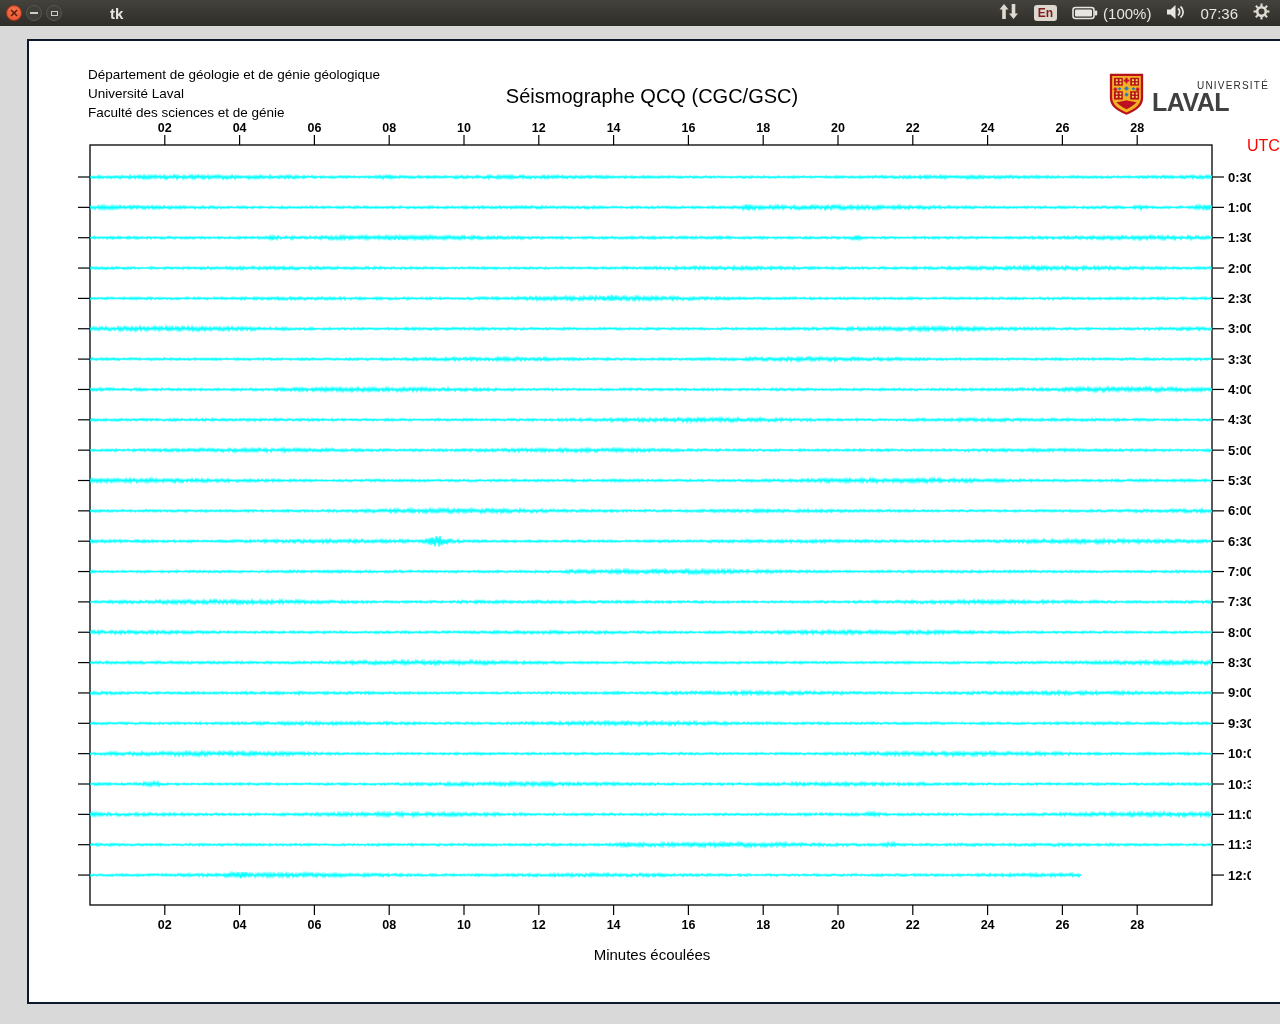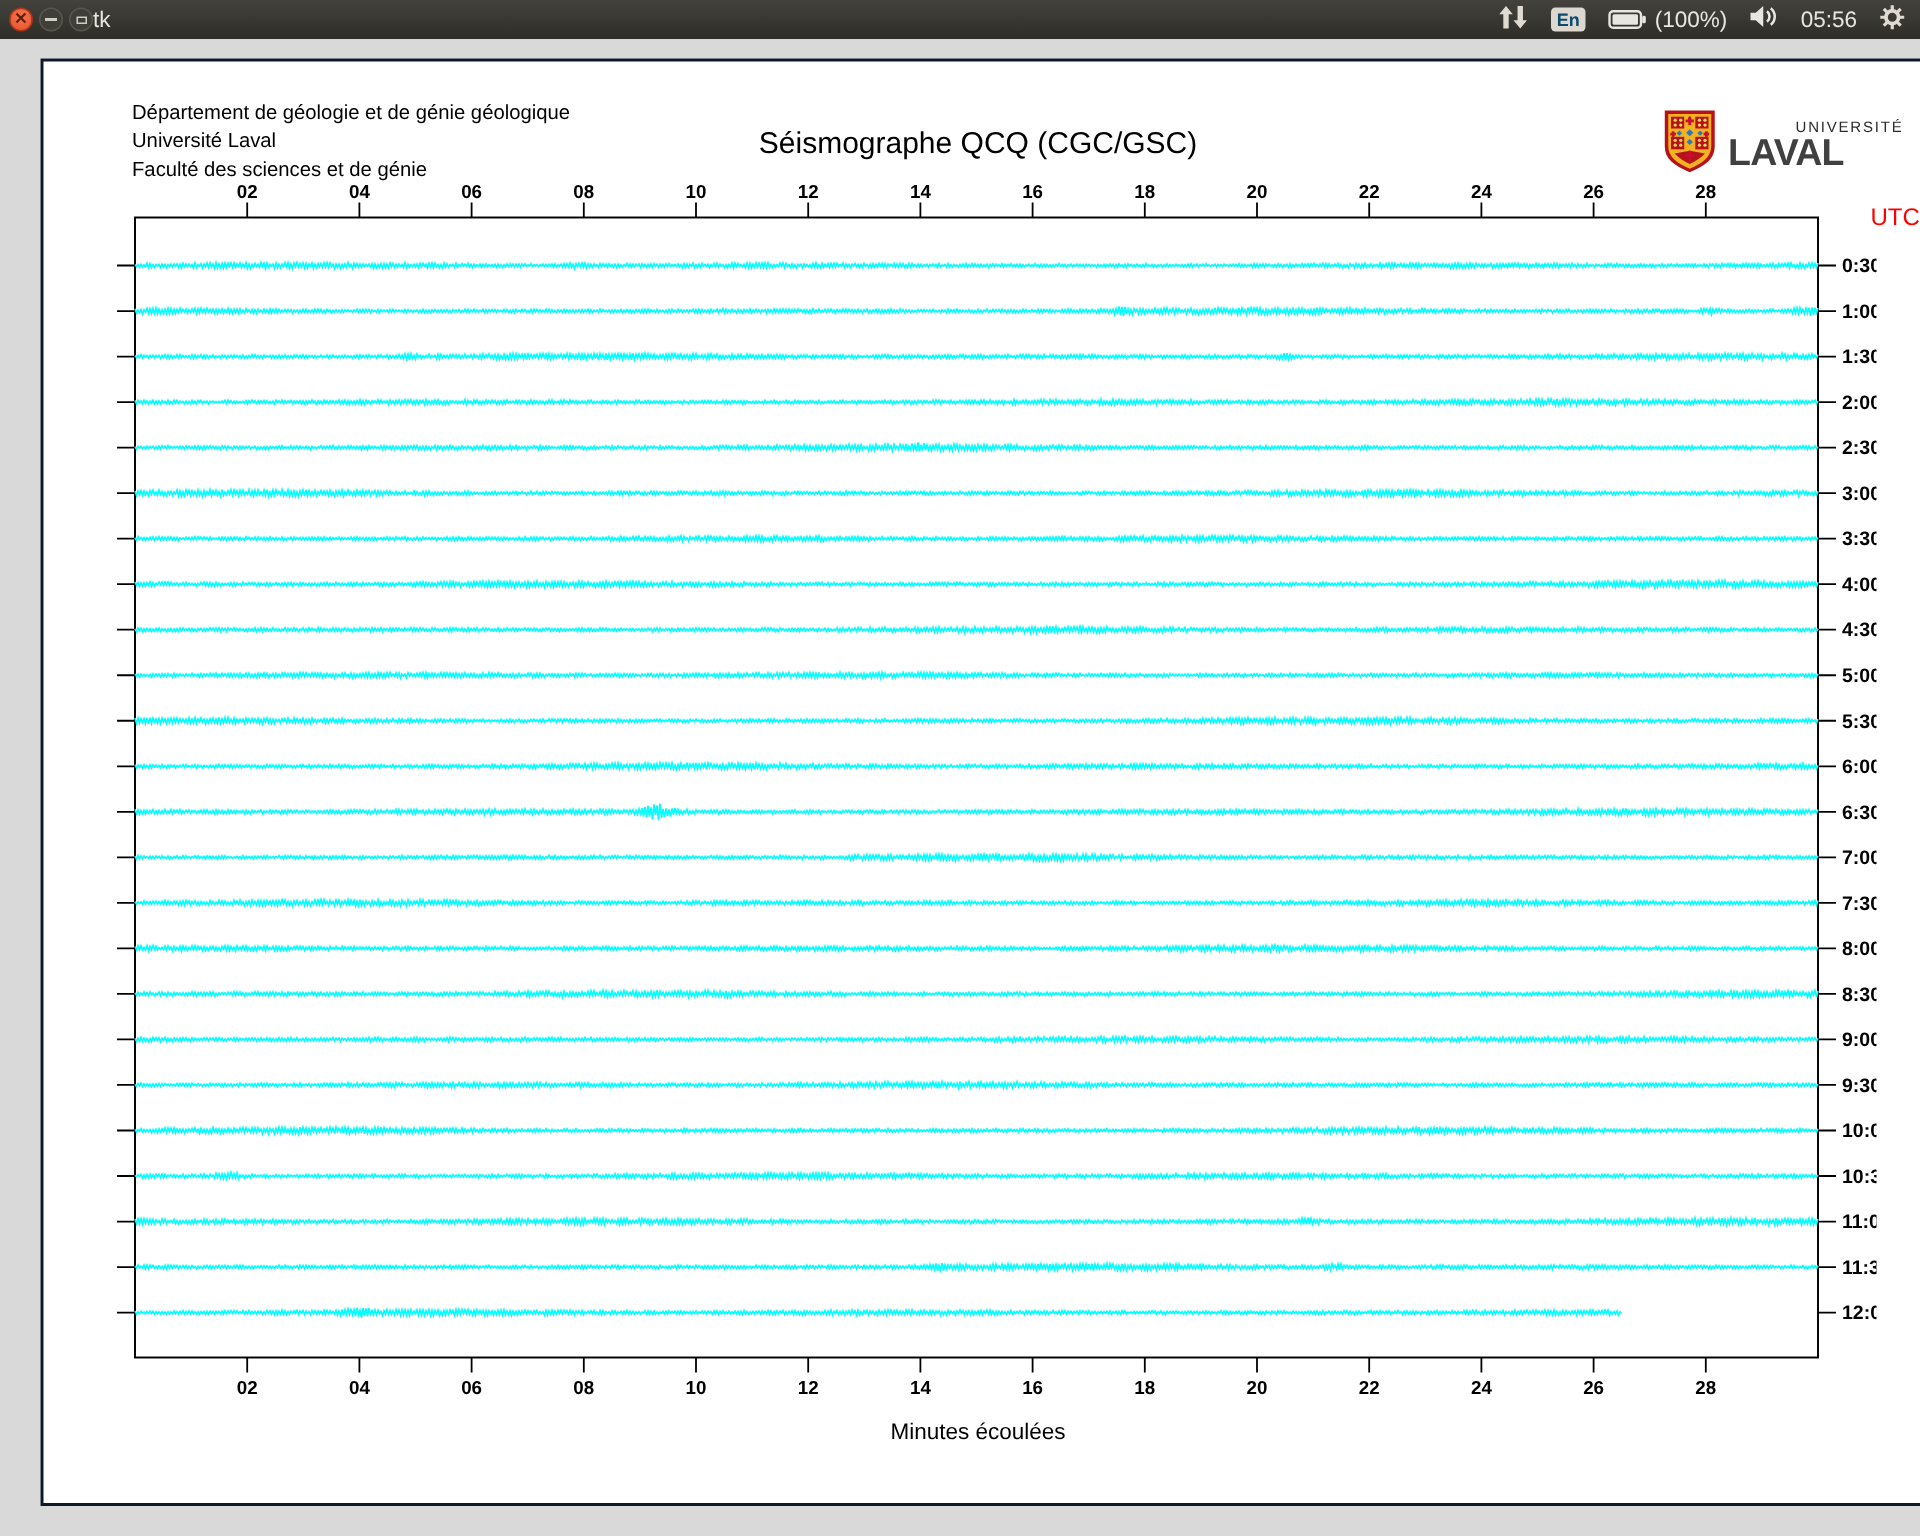--- a/index.html
+++ b/index.html
@@ -10,24 +10,24 @@
     background:linear-gradient(#44423c,#2e2d28);display:flex;align-items:center;
     color:#dfdbd2;font-size:15px;}
   .winbtns{display:flex;align-items:center;gap:4px;margin-left:6px;}
   .wbtn{width:16px;height:16px;border-radius:50%;display:flex;align-items:center;
     justify-content:center;box-sizing:border-box;}
   .wbtn.close{background:radial-gradient(circle at 50% 35%,#f5764f,#e9502a);
     border:1px solid #a8361a;color:#5e1f0c;font-size:11px;font-weight:bold;line-height:1;}
   .wbtn.plain{background:#403e38;border:1px solid #59564d;color:#cfccc4;}
   .wbtn.plain .bar{width:8px;height:2px;background:#cfccc4;}
   .wbtn.plain .sq{width:7px;height:5px;border:1.5px solid #cfccc4;box-sizing:border-box;}
-  .wtitle{font-weight:normal;color:#e8e6e1;}
+  .wtitle{margin-left:48px;font-weight:bold;color:#e8e6e1;}
   .tray{margin-left:auto;display:flex;align-items:center;gap:15px;margin-right:10px;}
   .tray .txt{color:#e8e6e1;}
-  .enbadge{background:#dcd8cf;color:#0c4a6e;font-size:12px;font-weight:bold;
+  .enbadge{background:#dcd8cf;color:#7f1d1d;font-size:12px;font-weight:bold;
     border-radius:3px;padding:1px 4px;line-height:14px;}
 
   
   .canvas{position:absolute;left:27px;top:39px;width:1261px;height:965px;
     background:#ffffff;border:2px solid #0f172a;box-sizing:border-box;}
   .hdr{position:absolute;left:59px;top:24px;font-size:13.5px;color:#000;line-height:19px;}
   .chart-title{position:absolute;left:623px;top:44px;transform:translateX(-50%);
     font-size:20px;color:#000;white-space:nowrap;}
   .xlabel{position:absolute;left:623px;top:905px;transform:translateX(-50%);
     font-size:15px;color:#000;}
@@ -72,21 +72,21 @@
       </svg>
       <span class="txt">(100%)</span>
     </span>
     <span>
       <svg width="19" height="16" viewBox="0 0 19 16">
         <path d="M1 5.5 H4.5 L9.5 1 V15 L4.5 10.5 H1 Z" fill="#e8e6e1"></path>
         <path d="M12 4.5 a4.5 4.5 0 0 1 0 7" fill="none" stroke="#e8e6e1" stroke-width="1.7"></path>
         <path d="M14.5 2.5 a7 7 0 0 1 0 11" fill="none" stroke="#e8e6e1" stroke-width="1.7"></path>
       </svg>
     </span>
-    <span class="txt">05:56</span>
+    <span class="txt">07:36</span>
     <span>
       <svg width="17" height="17" viewBox="0 0 16 16">
         <g stroke="#dfdbd2" stroke-width="2">
           <line x1="8" y1="0.5" x2="8" y2="4"></line>
             <line x1="8" y1="12" x2="8" y2="15.5"></line>
           <line x1="0.5" y1="8" x2="4" y2="8"></line>
             <line x1="12" y1="8" x2="15.5" y2="8"></line>
           <line x1="2.7" y1="2.7" x2="5.2" y2="5.2"></line>
             <line x1="10.8" y1="10.8" x2="13.3" y2="13.3"></line>
           <line x1="2.7" y1="13.3" x2="5.2" y2="10.8"></line>

